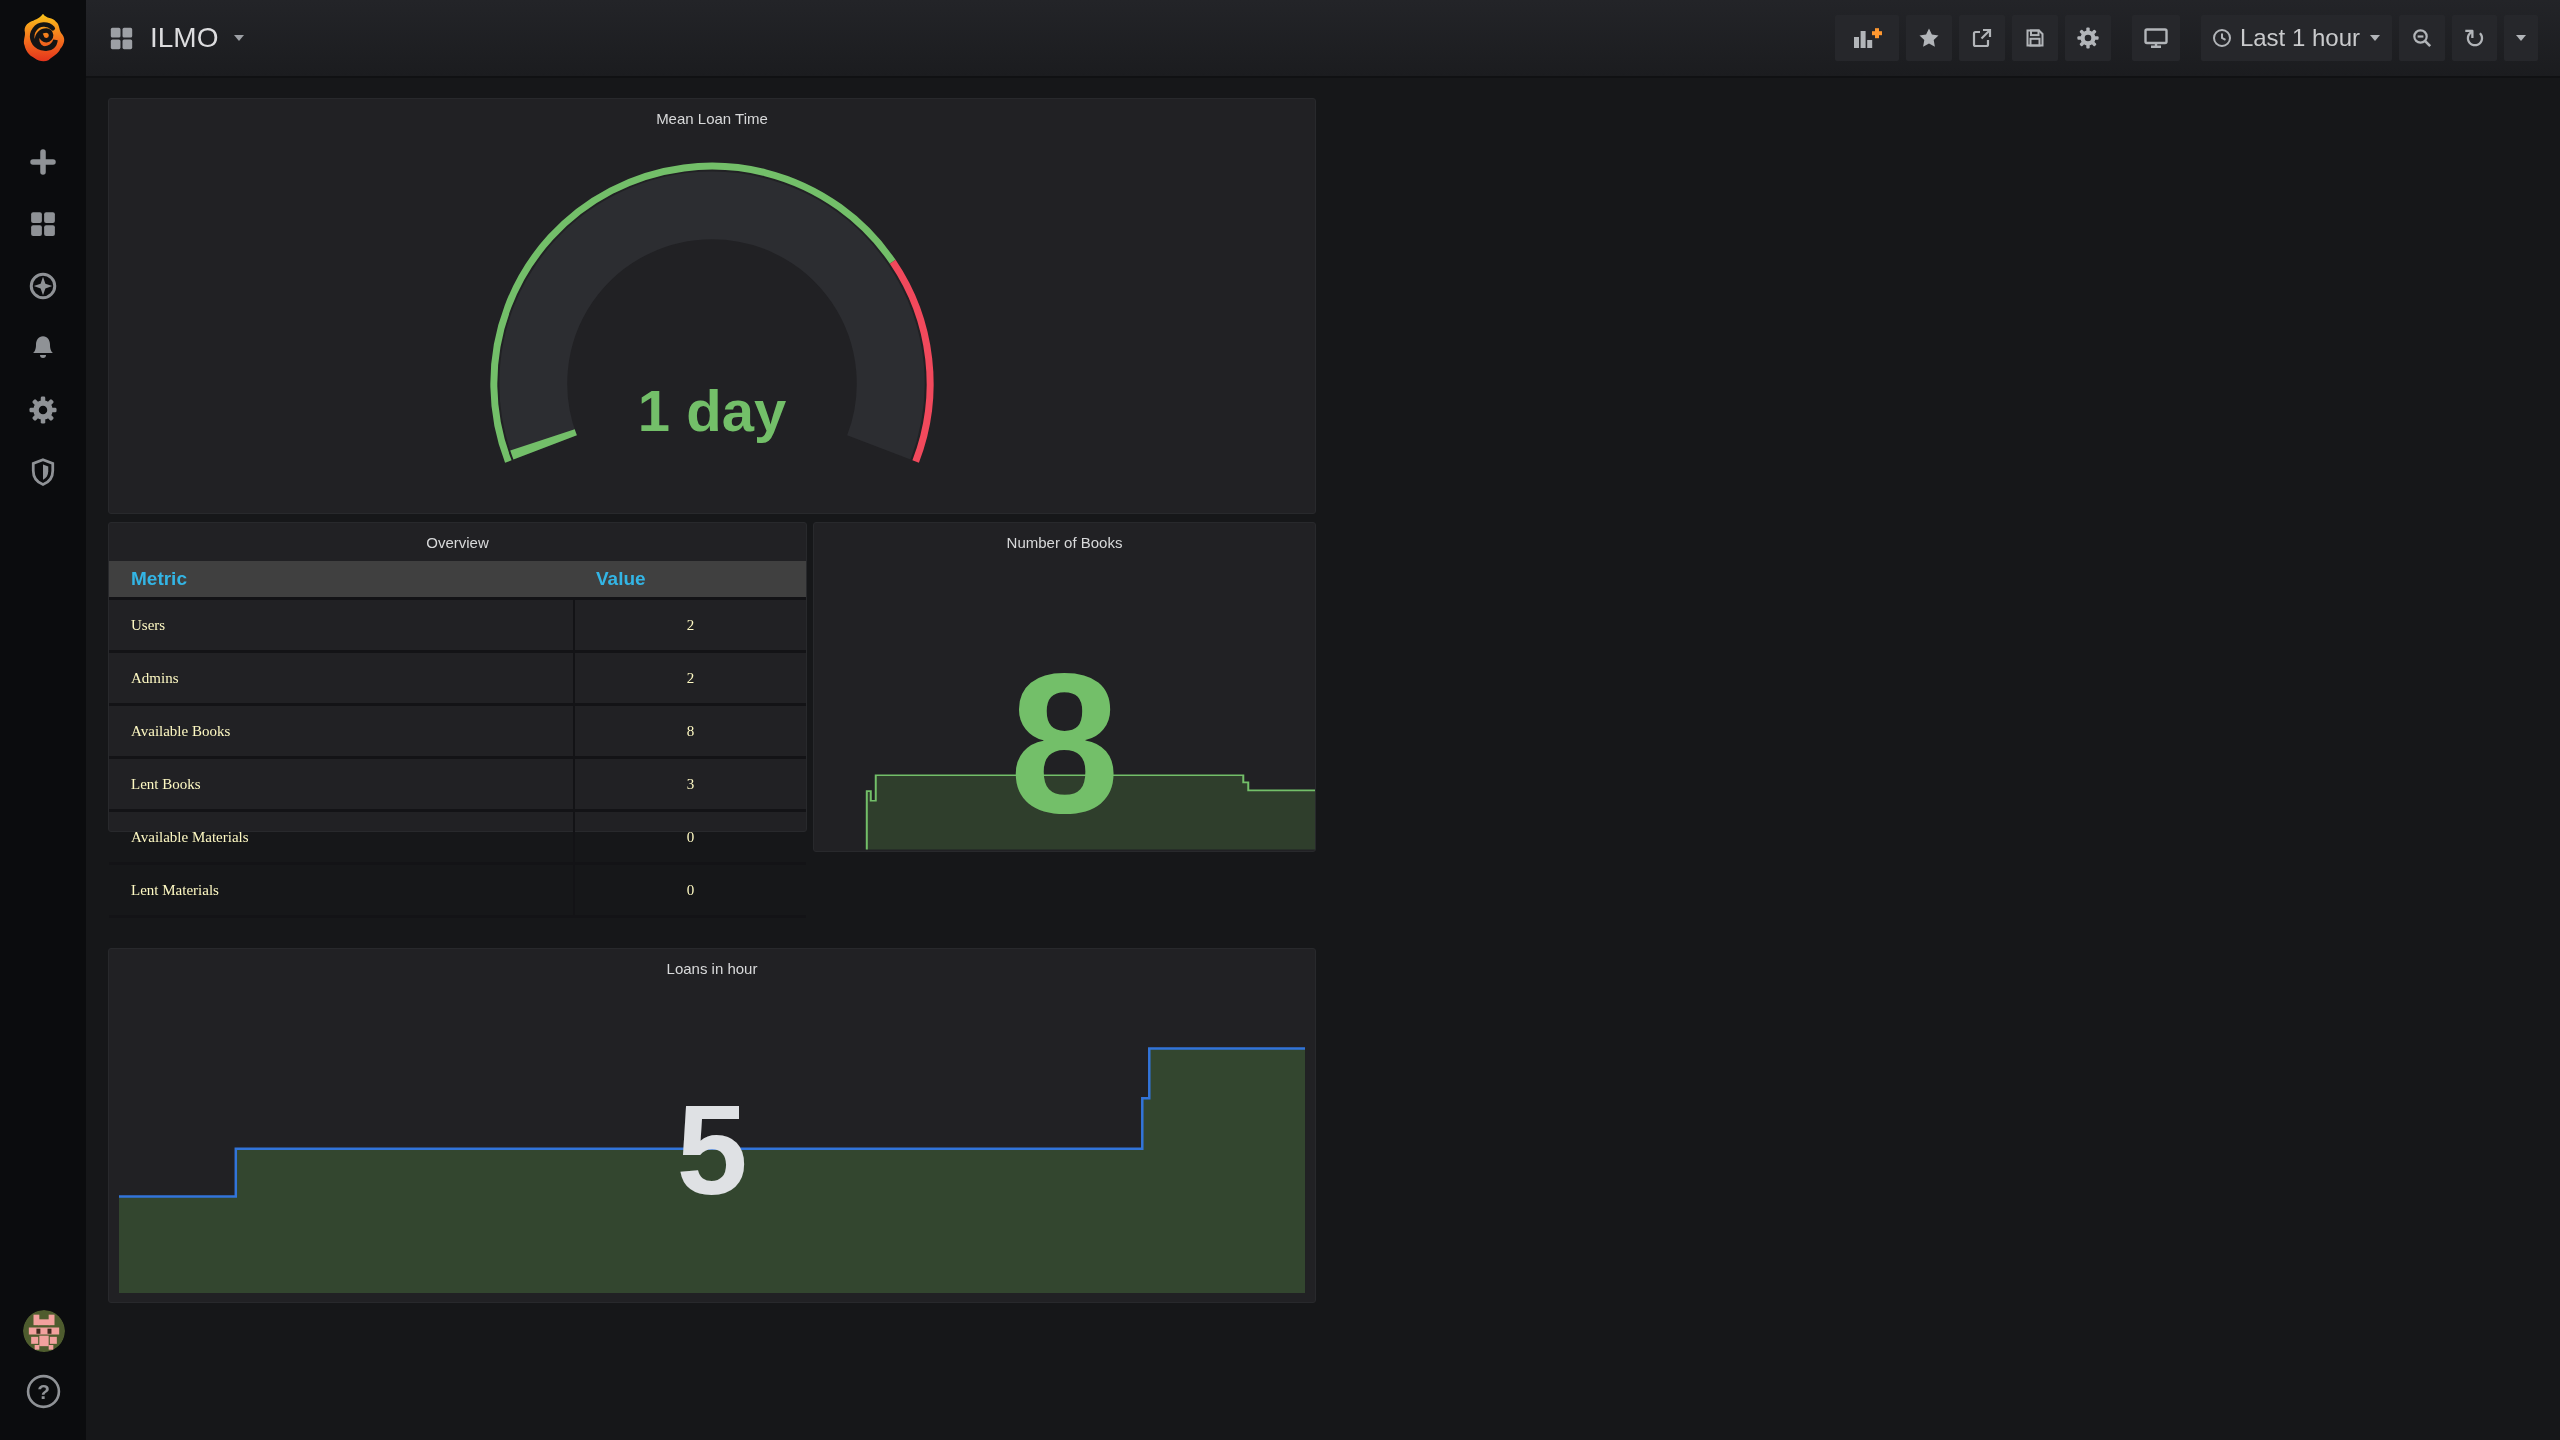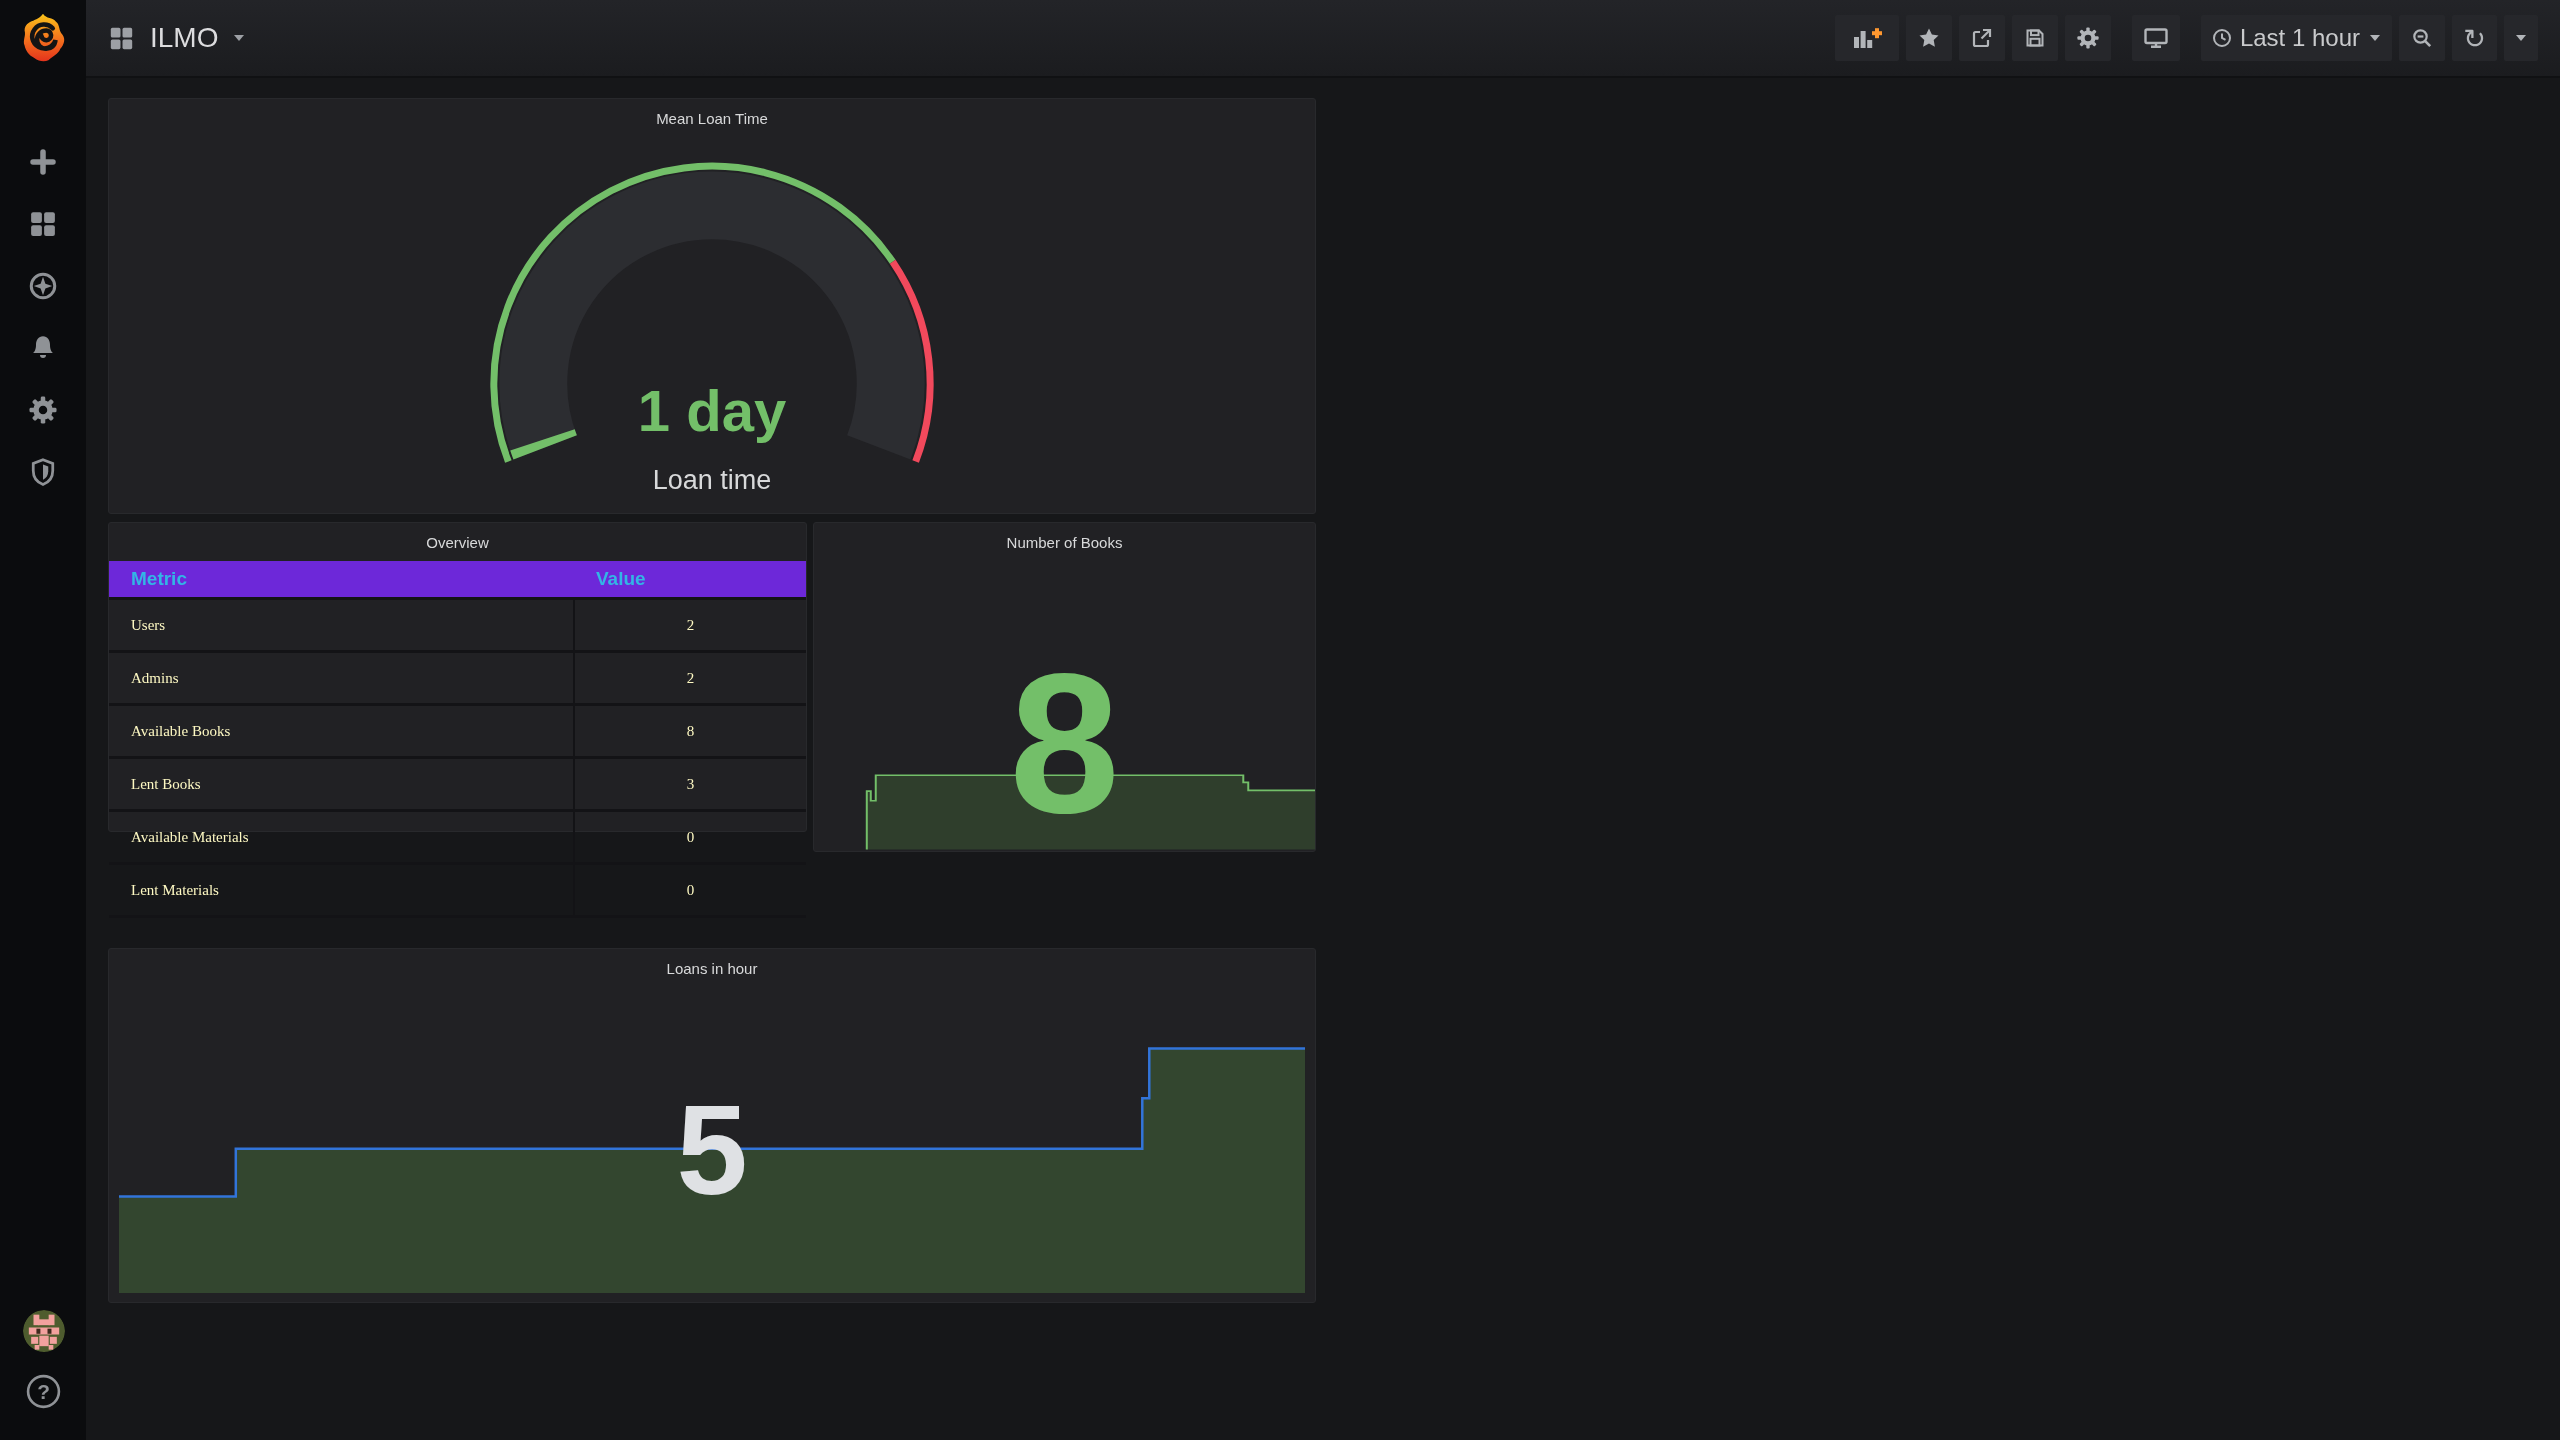--- a/index.html
+++ b/index.html
@@ -34,21 +34,21 @@
   .panel-title{position:relative;z-index:5;text-align:center;padding-top:11px;font-size:15px;font-weight:500;color:#d8d9da;cursor:pointer;}
   .chart-svg{position:absolute;left:0;top:0;width:100%;height:100%;}
   .gauge-value{position:absolute;left:0;top:278px;width:100%;text-align:center;
     font-size:58px;font-weight:bold;color:#73BF69;z-index:4;}
   .gauge-label{position:absolute;left:0;top:366px;width:100%;text-align:center;font-size:27px;color:#d8d9da;z-index:4;}
   .big-stat{position:absolute;left:0;width:100%;text-align:center;font-weight:bold;z-index:4;}
   #books-stat{top:116px;font-size:198px;line-height:210px;color:#73BF69;}
   #loans-stat{top:132px;font-size:128px;line-height:138px;color:#dfe1e4;}
   
   .ov-table{width:100%;border-collapse:collapse;table-layout:fixed;margin-top:10px;}
-  .ov-table th{height:36px;background:#6d28d9;color:#33B5E5;font-size:19px;font-weight:bold;
+  .ov-table th{height:36px;background:#404040;color:#33B5E5;font-size:19px;font-weight:bold;
     text-align:left;padding:0 0 0 22px;cursor:pointer;}
   .ov-table th.val-col{width:210px;}
   .ov-table td{height:48px;font-size:15px;color:#fef9c3;border-top:3px solid #131316;font-family:Liberation Serif, serif;}
   .ov-table td.metric{padding-left:22px;}
   .ov-table td.val{text-align:center;border-left:2px solid #131316;}
   .ov-table tr:last-child td{border-bottom:3px solid #131316;}
 </style>
 </head>
 <body>
 
@@ -235,21 +235,20 @@
 
   <section class="panel" style="left:108px;top:98px;width:1208px;height:416px;">
     <div class="panel-title">Mean Loan Time</div>
     <svg id="gauge-svg" class="chart-svg" viewBox="0 0 1208 416" preserveAspectRatio="none">
         <path d="M 436.9 350.1 A 179 179 0 1 1 771.1 350.1" stroke="#2c2d31" stroke-width="68" fill="none"></path>
         <path d="M 400.0 364.3 A 218.5 218.5 0 0 1 785.0 163.6" stroke="#73BF69" stroke-width="7" fill="none"></path>
         <path d="M 785.0 163.6 A 218.5 218.5 0 0 1 808.0 364.3" stroke="#F2495C" stroke-width="7" fill="none"></path>
         <path d="M 436.9 350.1 A 179 179 0 0 1 434.2 342.5" stroke="#73BF69" stroke-width="68" fill="none"></path>
       </svg>
     <div class="gauge-value">1 day</div>
-    <div class="gauge-label">Loan time</div>
   </section>
 
   <section class="panel" style="left:108px;top:522px;width:699px;height:310px;">
     <div class="panel-title">Overview</div>
     <table class="ov-table" id="overview-table">
       <thead>
           <tr id="ov-head-row">
             <th>Metric</th>
             <th class="val-col">Value</th>
           </tr>

